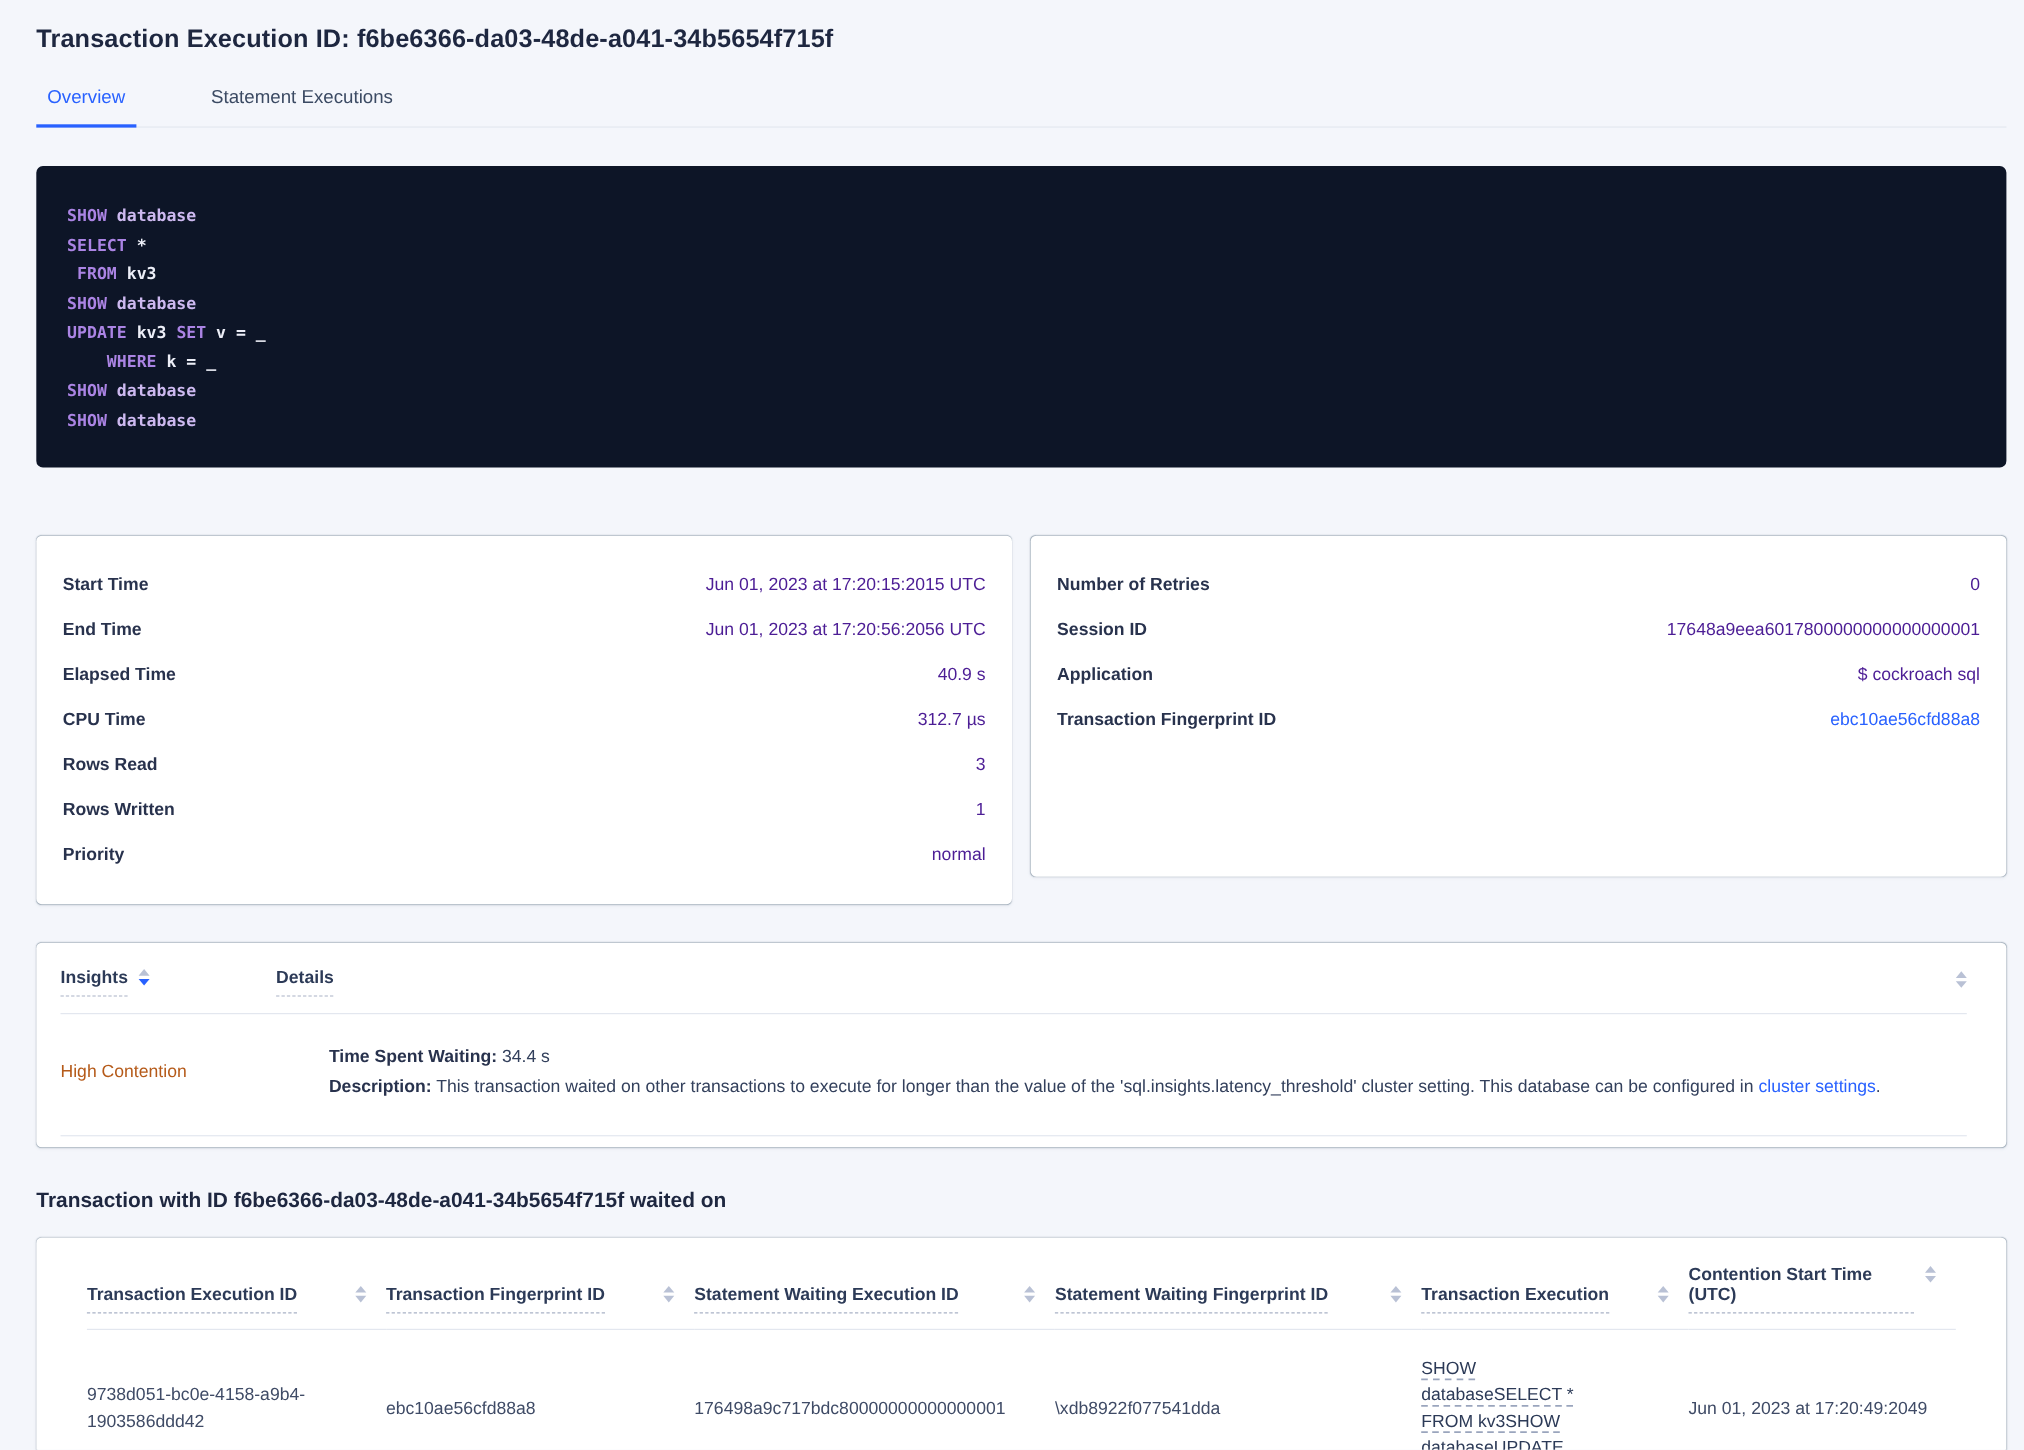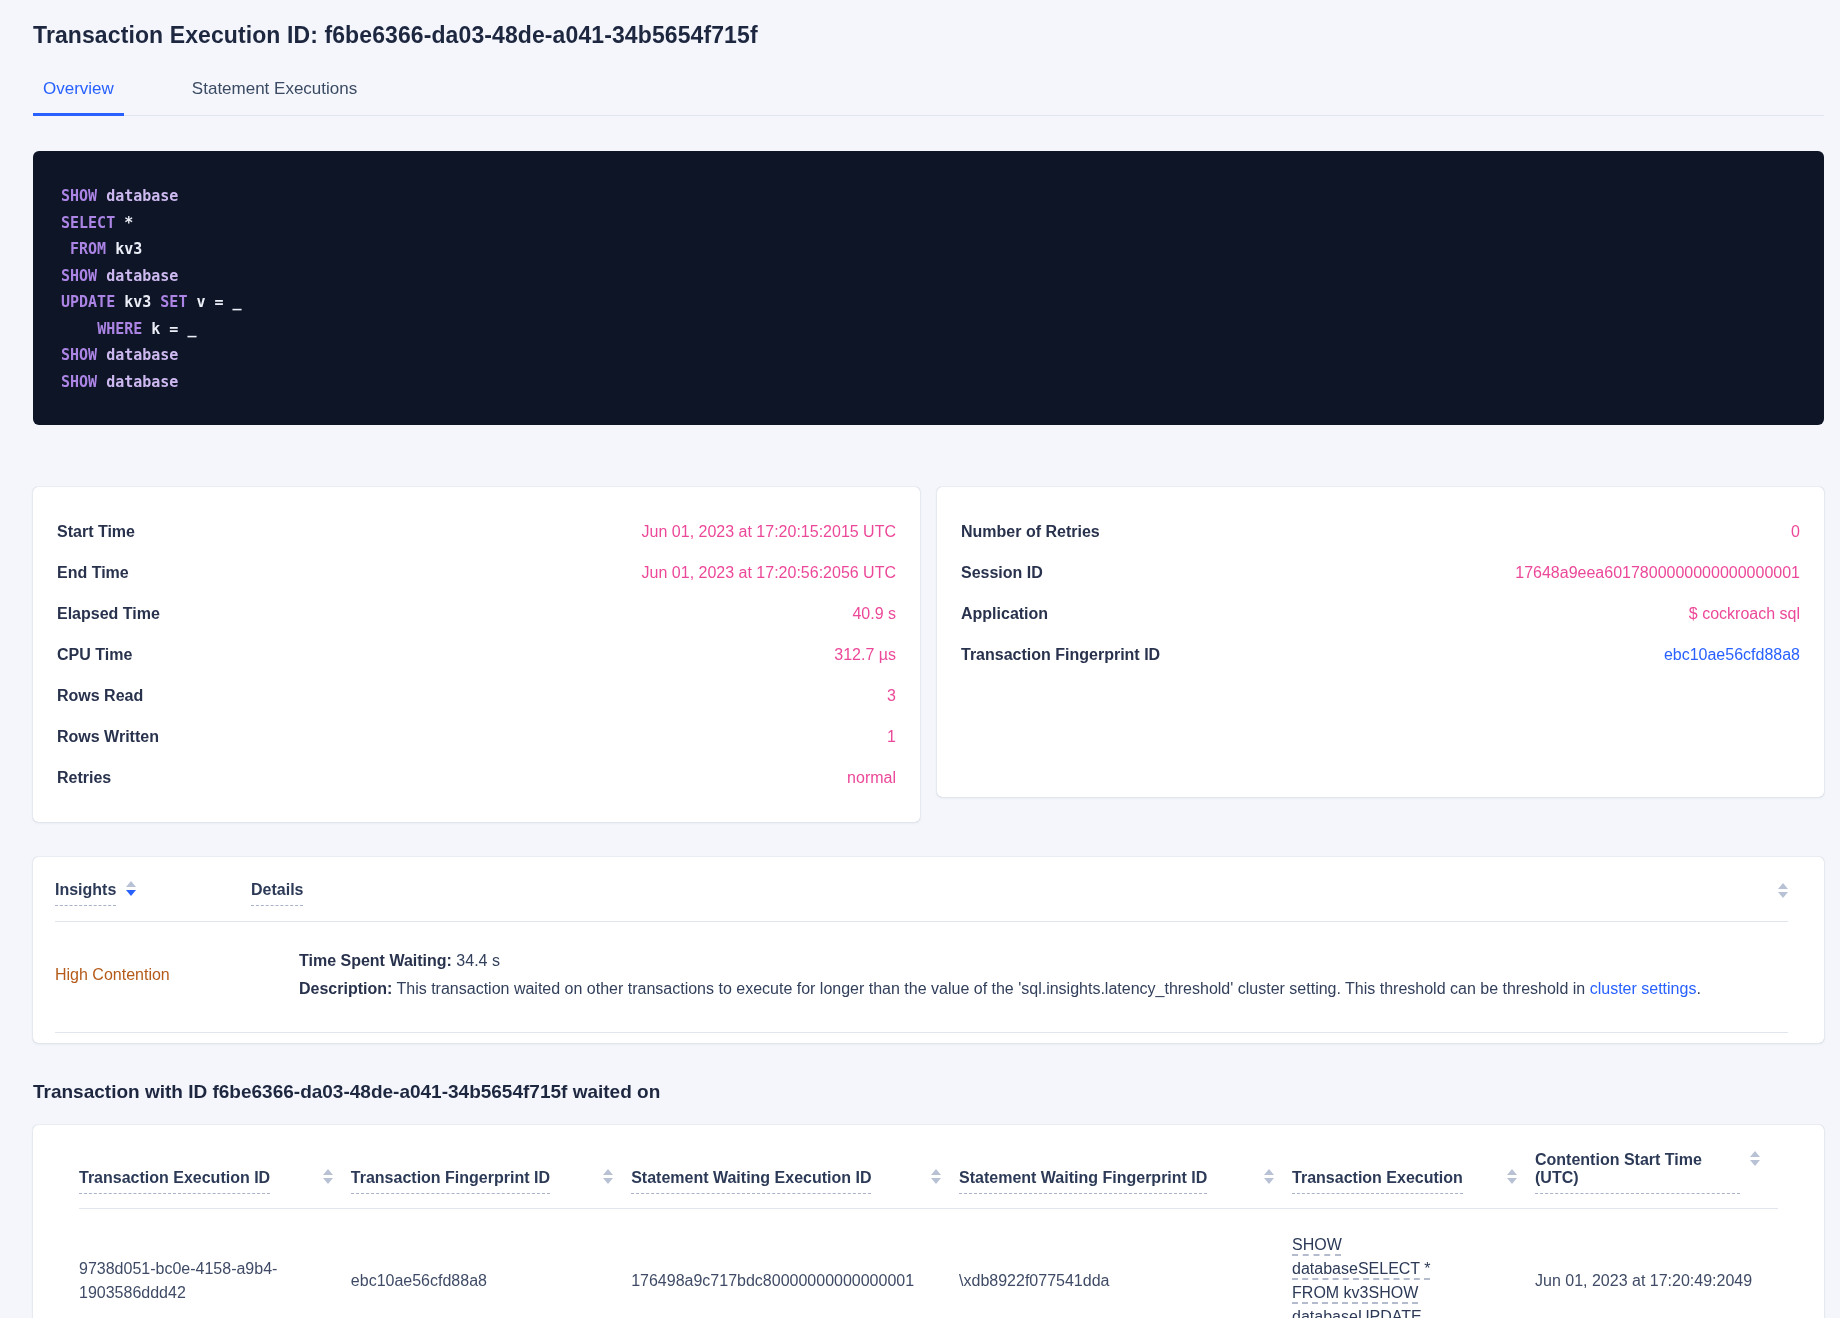--- a/index.html
+++ b/index.html
@@ -37,21 +37,21 @@
   
   .card {
     background:#fff; border-radius:5px;
     box-shadow:0 0 1px rgba(67,90,111,.45), 0 1px 3px rgba(67,90,111,.09);
   }
   .cards-row { display:flex; gap:17px; margin-top:62px; align-items:flex-start; }
   .summary-card { flex:1 1 0; padding:24px 24px; }
   .summary-card.right { height:310px; }
   .srow { display:flex; justify-content:space-between; align-items:center; height:41px; }
   .slabel { font-size:16px; font-weight:700; color:#28324d; }
-  .svalue { font-size:16px; color:#ec4899; }
+  .svalue { font-size:16px; color:#4c1d95; }
   .link { color:#2861ff; cursor:pointer; text-decoration:none; }
 
   
   .th-label {
     font-size:16px; font-weight:700; color:#2c3a57;
     border-bottom:1px dashed #a9b2c6; padding-bottom:6px; cursor:pointer;
   }
   .sort { display:inline-flex; flex-direction:column; align-items:center; gap:3px; margin-left:10px; cursor:pointer; }
   .tri { width:0; height:0; border-left:5px solid transparent; border-right:5px solid transparent; }
   .tri.up { border-bottom:6px solid #b9c1d5; }
@@ -129,21 +129,21 @@
       </div>
       <div class="srow">
         <span class="slabel">Rows Read</span>
         <span class="svalue">3</span>
       </div>
       <div class="srow">
         <span class="slabel">Rows Written</span>
         <span class="svalue">1</span>
       </div>
       <div class="srow">
-        <span class="slabel">Retries</span>
+        <span class="slabel">Priority</span>
         <span class="svalue">normal</span>
       </div>
     </div>
 
     <div class="card summary-card right">
       <div class="srow">
         <span class="slabel">Number of Retries</span>
         <span class="svalue">0</span>
       </div>
       <div class="srow">
@@ -178,21 +178,21 @@
     </div>
     <div class="ins-row">
       <div class="ins-col1">
         <span class="insight-badge">High Contention</span>
       </div>
       <div>
         <div class="detail-line">
           <span class="dl-b">Time Spent Waiting:</span><span> 34.4 s</span>
         </div>
         <div class="detail-line">
-          <span class="dl-b">Description:</span><span> This transaction waited on other transactions to execute for longer than the value of the 'sql.insights.latency_threshold' cluster setting. This threshold can be threshold in </span><a class="link">cluster settings</a><span>.</span>
+          <span class="dl-b">Description:</span><span> This transaction waited on other transactions to execute for longer than the value of the 'sql.insights.latency_threshold' cluster setting. This database can be configured in </span><a class="link">cluster settings</a><span>.</span>
         </div>
       </div>
     </div>
   </div>
 
   <h2 class="waited-heading">Transaction with ID f6be6366-da03-48de-a041-34b5654f715f waited on</h2>
 
   <div class="card table-card">
     <table class="wtable">
       <colgroup>

